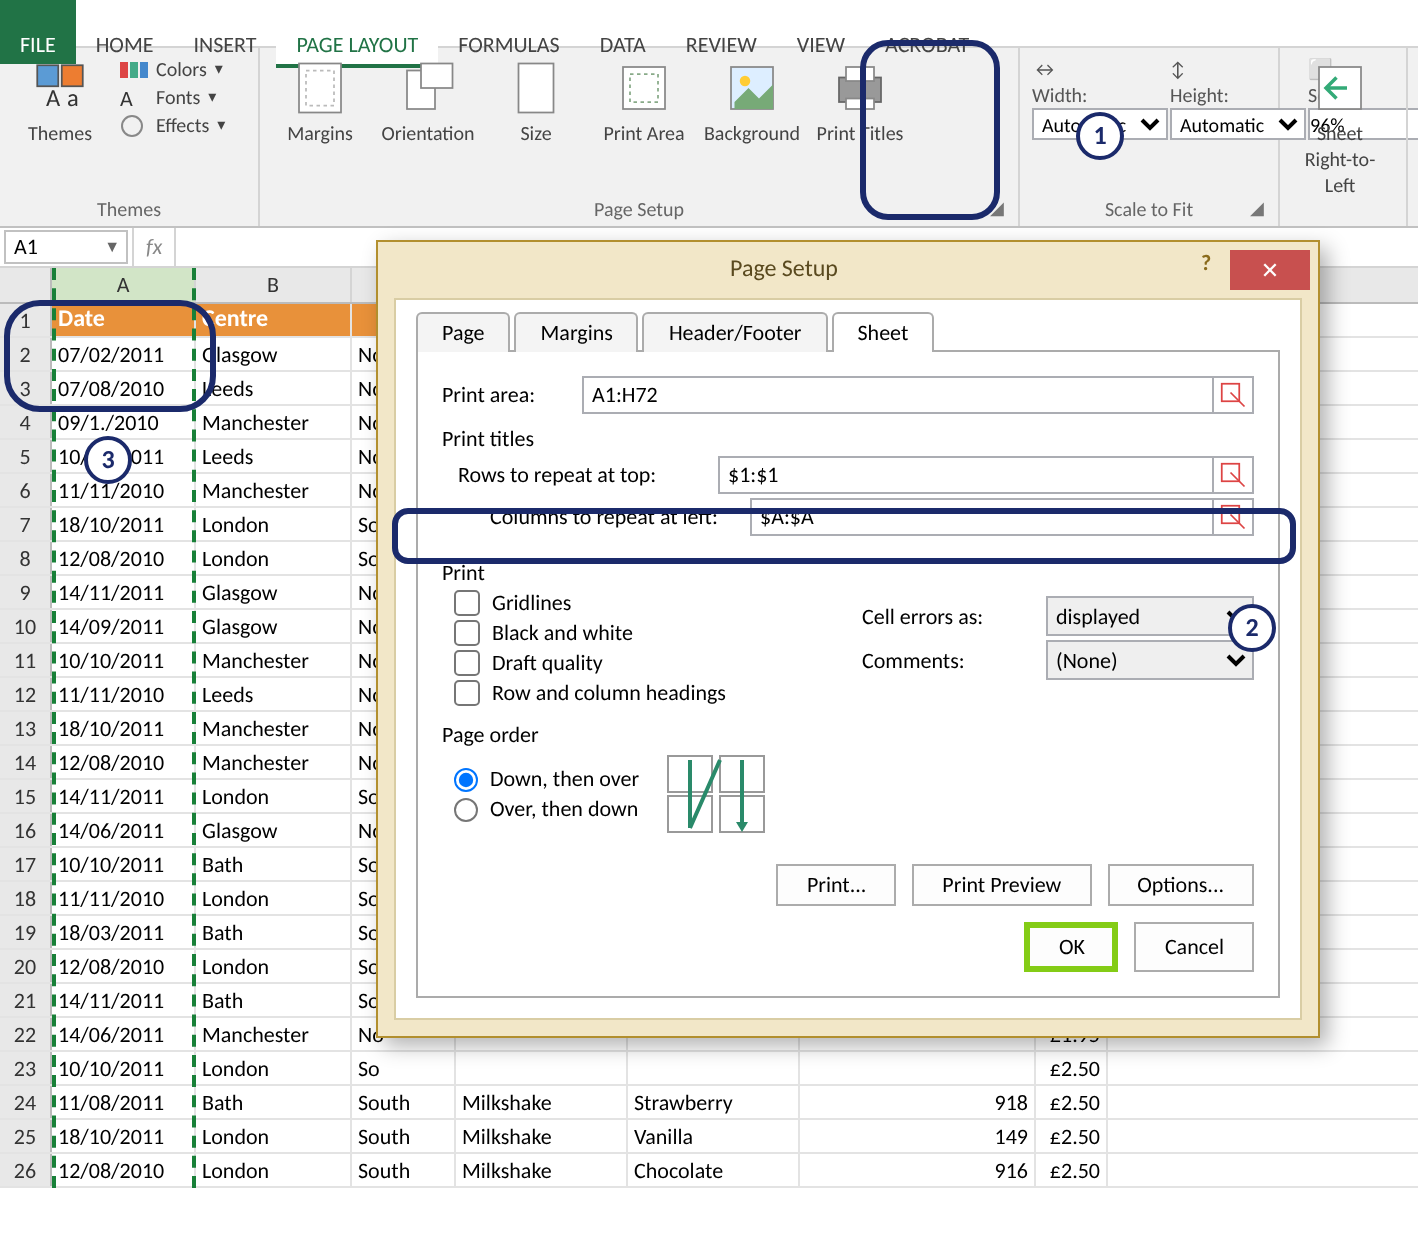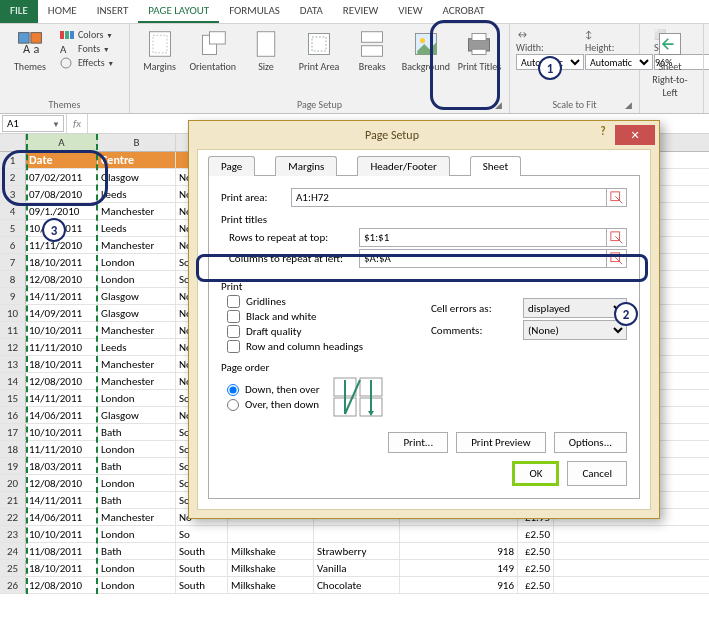--- a/index.html
+++ b/index.html
@@ -1,20 +1,20 @@
 <!DOCTYPE html>
 <html><head>
 <meta charset="utf-8">
 <style>
 * { box-sizing: border-box; margin: 0; padding: 0; font-family: "Segoe UI", Calibri, Arial, sans-serif; }
 body { background: #fff; width: 709px; height: 628px; overflow: hidden; position: relative; font-size: 11px; }
 
 
 .tabs { display: flex; background: #fff; border-bottom: 1px solid #d4d4d4; height: 24px; position: relative; }
-.tab { padding: 4px 10px; font-size: 11px; color: #444; cursor: pointer; }
+.tab { padding: 16px 10px; font-size: 11px; color: #444; cursor: pointer; }
 .tab.file { background: #217346; color: #fff; }
 .tab.active { color: #217346; border-bottom: 2px solid #217346; background: #fff; }
 
 
 .ribbon { display: flex; background: #f1f1f1; border-bottom: 1px solid #c1c1c1; height: 90px; }
 .group { border-right: 1px solid #d4d4d4; padding: 4px 6px 2px; display: flex; flex-direction: column; justify-content: space-between; position: relative; }
 .group-label { text-align: center; font-size: 10px; color: #666; margin-top: 2px; }
 .group-body { display: flex; align-items: flex-start; gap: 6px; flex: 1; }
 .big-btn { display: flex; flex-direction: column; align-items: center; justify-content: flex-start; gap: 2px; font-size: 10px; color: #444; width: 48px; text-align: center; cursor: pointer; padding-top: 2px; }
 .big-btn svg { width: 28px; height: 28px; }
@@ -49,21 +49,21 @@
 
 .marquee { position: absolute; left: 26px; top: 0; width: 72px; height: 100%; border-left: 2px dashed #188038; border-right: 2px dashed #188038; pointer-events: none; }
 
 
 .dialog { position: absolute; left: 188px; top: 120px; width: 472px; background: #f2e7c8; border: 1px solid #b28f2e; box-shadow: 4px 4px 10px rgba(0,0,0,.3); z-index: 100; }
 .dlg-title { display: flex; align-items: center; height: 28px; padding: 0 4px; }
 .dlg-title-text { flex: 1; text-align: center; font-size: 12px; color: #5a4a1f; }
 .dlg-help { width: 24px; height: 20px; text-align: center; color: #8a6b1c; cursor: pointer; font-weight:bold;}
 .dlg-close { width: 40px; height: 20px; background: #c8504f; color: #fff; text-align: center; cursor: pointer; display:flex; align-items:center; justify-content:center;}
 .dlg-body { background: #fff; margin: 0 8px 8px; border: 1px solid #d9cda4; padding: 6px 10px 10px; }
-.dlg-tabs { display: flex; gap: 20px; margin-bottom: -1px; }
+.dlg-tabs { display: flex; gap: 2px; margin-bottom: -1px; }
 .dlg-tab { border: 1px solid #ababab; border-bottom: none; padding: 3px 12px; font-size: 11px; background: #f4f4f4; cursor: pointer; border-radius: 3px 3px 0 0; }
 .dlg-tab.active { background: #fff; position: relative; z-index: 2; }
 .dlg-panel { border: 1px solid #ababab; padding: 10px 12px 12px; background: #fff; }
 .form-row { display: flex; align-items: center; margin: 2px 0; font-size: 11px; }
 .form-row .lbl { width: 130px; }
 .form-row input[type=text] { flex: 1; border: 1px solid #abadb3; height: 19px; padding: 0 4px; font-size: 11px; }
 .picker { width: 20px; height: 19px; border: 1px solid #abadb3; border-left: none; display: flex; align-items: center; justify-content: center; cursor: pointer; }
 .picker svg { width: 14px; height: 14px; }
 .section-hdr { font-size: 11px; color: #000; margin: 6px 0 2px; }
 .chk-row { display: flex; align-items: center; gap: 6px; font-size: 11px; margin: 2px 0 2px 6px; }
@@ -166,27 +166,20 @@
         </div>
       <div class="big-btn">
           <svg viewBox="0 0 32 32">
             <rect x="4" y="4" width="24" height="24" fill="#fff" stroke="#888"></rect>
             <rect x="8" y="8" width="16" height="16" fill="none" stroke="#8a8" stroke-dasharray="2"></rect>
           </svg>
           <span>Print Area</span>
         </div>
       <div class="big-btn">
           <svg viewBox="0 0 32 32">
-            <rect x="4" y="2" width="24" height="12" fill="#fff" stroke="#888"></rect>
-            <rect x="4" y="18" width="24" height="12" fill="#fff" stroke="#888"></rect>
-          </svg>
-          <span>Breaks</span>
-        </div>
-      <div class="big-btn">
-          <svg viewBox="0 0 32 32">
             <rect x="4" y="4" width="24" height="24" fill="#def" stroke="#888"></rect>
             <circle cx="12" cy="12" r="3" fill="#fc3"></circle>
             <path d="M6 24 L14 16 L20 22 L28 14 V28 H6 Z" fill="#7a7"></path>
           </svg>
           <span>Background</span>
         </div>
       <div class="big-btn">
           <svg viewBox="0 0 32 32">
             <rect x="4" y="10" width="24" height="14" fill="#999" stroke="#666"></rect>
             <rect x="8" y="4" width="16" height="8" fill="#fff" stroke="#888"></rect>
@@ -538,21 +531,21 @@
       <div class="form-row" style="margin-left:8px">
         <span class="lbl">Rows to repeat at top:</span>
         <input type="text" value="$1:$1" style="">
         <div class="picker">
             <svg viewBox="0 0 16 16">
               <rect x="1" y="1" width="10" height="10" fill="#fff" stroke="#d44"></rect>
               <path d="M6 6 L14 14" stroke="#d44"></path>
             </svg>
           </div>
       </div>
-      <div class="form-row" style="margin-left:8px">
+      <div class="form-row" style="margin-left:24px">
         <span class="lbl">Columns to repeat at left:</span>
         <input type="text" value="$A:$A" style="">
         <div class="picker">
             <svg viewBox="0 0 16 16">
               <rect x="1" y="1" width="10" height="10" fill="#fff" stroke="#d44"></rect>
               <path d="M6 6 L14 14" stroke="#d44"></path>
             </svg>
           </div>
       </div>
 

